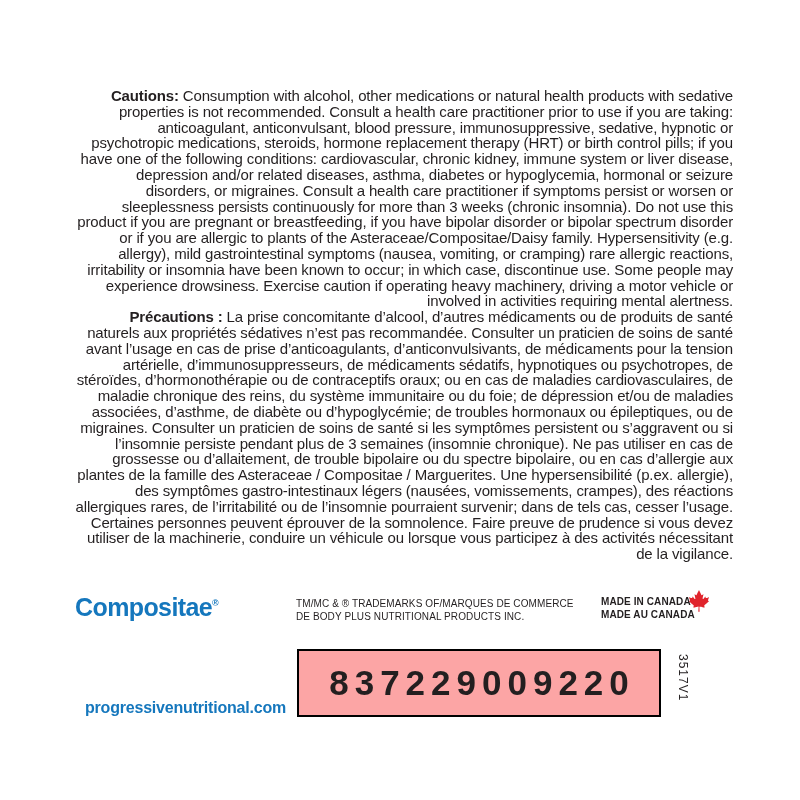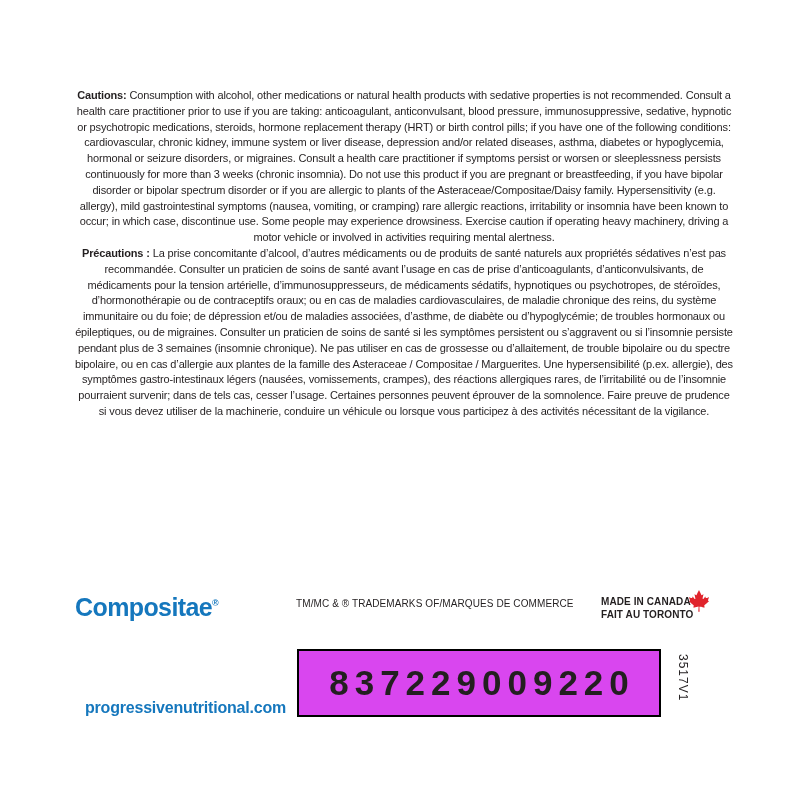--- a/index.html
+++ b/index.html
@@ -15,25 +15,25 @@
     background: #ffffff;
     overflow: hidden;
   }
 
   
   .textblock {
     position: absolute;
     left: 75px; top: 88px; width: 658px;
   }
   .para {
-    font-size: 11px;
+    font-size: 15px;
     line-height: 15.8px;
     letter-spacing: -0.15px;
     color: var(--ink, #231f20);
-    text-align: center;
+    text-align: right;
   }
   .para strong { font-weight: 700; }
 
   
   .brand {
     position: absolute;
     left: 75px; top: 593px;
     color: var(--brand-blue, #1577bd);
     font-size: 25px;
     font-weight: 700;
@@ -86,21 +86,21 @@
     left: 688px; top: 590px;
     width: 22px; height: 22px;
   }
   .leaf path { fill: var(--leaf-red, #e0242c); }
 
   .barcode-box {
     position: absolute;
     left: 297px; top: 649px;
     width: 364px; height: 68px;
     border: 2px solid #000000;
-    background: #d946ef;
+    background: #fca5a5;
     display: flex;
     align-items: center;
     justify-content: center;
   }
   .barcode-number {
     font-size: 35px;
     font-weight: 700;
     letter-spacing: 6px;
     color: var(--ink, #231f20);
     white-space: nowrap;
@@ -134,25 +134,26 @@
 
   <div class="brand">
     <span>Compositae</span><sup>®</sup>
   </div>
 
 
   <div class="website">progressivenutritional.com</div>
 
   <div class="trademark">
     <div>TM/MC &amp; ® TRADEMARKS OF/MARQUES DE COMMERCE</div>
+    <div>DE BODY PLUS NUTRITIONAL PRODUCTS INC.</div>
   </div>
 
   <div class="madein">
     <div>MADE IN CANADA</div>
-    <div>FAIT AU TORONTO</div>
+    <div>MADE AU CANADA</div>
   </div>
 
   <svg class="leaf" viewBox="0 0 512 512" aria-hidden="true">
     <path d="M383.8 351.7c2.5-2.5 105.2-92.4 105.2-92.4l-17.5-7.5c-10-5-7.4-11.5-5-17.4 2.4-6.1 22.5-67.3 22.5-67.3s-57.5 17.5-63.8 19.9c-6.3 2.5-10.1-2.5-12.5-7.5s-10-27.5-10-27.5-42.5 52.5-45 55c-10 7.5-20 .1-17.5-12.5 2.5-12.4 20-94.9 20-94.9s-22.5 12.4-30.1 17.5c-7.5 4.9-12.4 4.9-17.5-2.5C307.7 107.8 256 0 256 0s-51.8 107.8-56.8 115.1c-5 7.4-10 7.4-17.5 2.5-7.5-5.1-30-17.5-30-17.5s17.5 82.5 20 94.9c2.5 12.5-7.5 20-17.5 12.5-2.5-2.5-45-55-45-55s-7.5 22.5-10 27.5c-2.4 5-6.3 10-12.5 7.5C80.3 185 22.8 167.5 22.8 167.5s20 61.3 22.5 67.3c2.4 6 5 12.5-5 17.4l-17.5 7.5s102.6 89.9 105.2 92.4c5.1 5 10 7.5 5.1 22.5-5.1 15-10.1 35.1-10.1 35.1s95.2-20.1 105.3-22.6c8.7-1.9 17.7 2.5 17.7 10.1s-5 107.2-5 107.2h30.1s-5-99.8-5-107.2 9-12 17.7-10.1c10 2.5 105.3 22.6 105.3 22.6s-5-20.1-10.1-35.1c-4.9-15 0-17.5 5.1-22.5z"></path>
   </svg>
 
   <div class="barcode-box">
     <span class="barcode-number">837229009220</span>
   </div>
 

